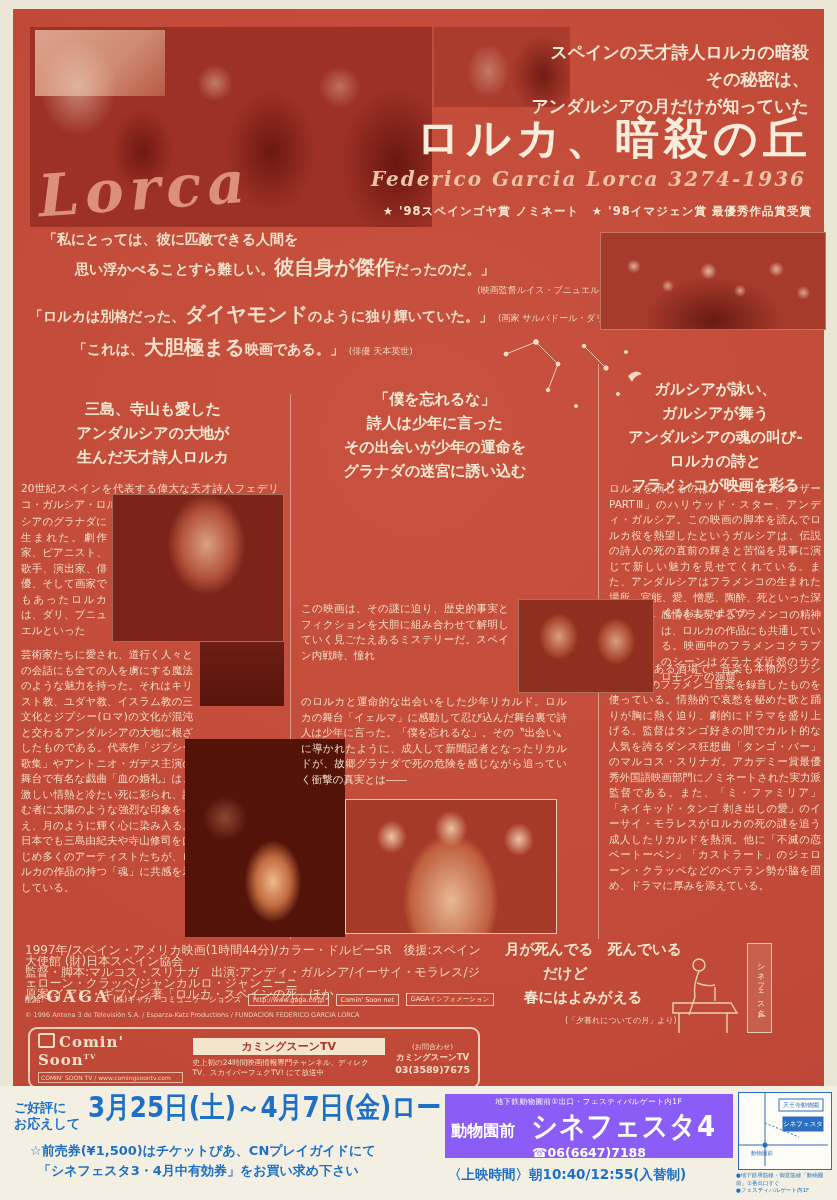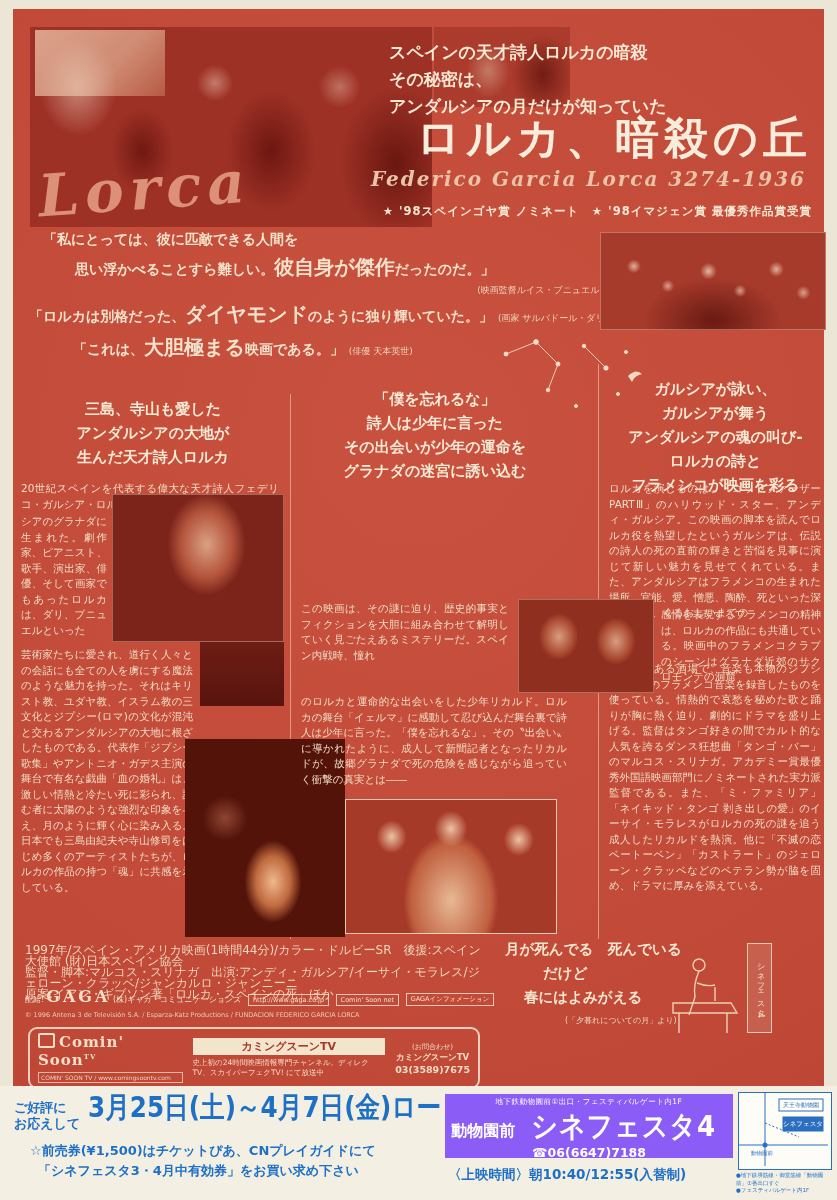--- a/index.html
+++ b/index.html
@@ -23,21 +23,21 @@
       background:linear-gradient(135deg,#dca28c 0%,#cf8a72 60%,#b85a44 100%);}
   #lorca-script{position:absolute;left:8px;bottom:4px;
       font-family:"DejaVu Serif","Liberation Serif",serif;font-style:italic;font-weight:bold;
       font-size:58px;color:#dd9078;transform:rotate(-4deg);letter-spacing:6px;}
   #collage2{left:421px;top:18px;width:136px;height:80px;background:#ab3b2c;
       overflow:hidden;}
   #collage2 .blobs{position:absolute;inset:0;background:
       radial-gradient(30px 38px at 40% 55%, rgba(230,195,172,.45), transparent 72%),
       radial-gradient(40px 52px at 80% 60%, rgba(100,20,14,.8), transparent 78%);}
   
-  #tagline{right:15px;top:30px;width:420px;text-align:left;font-weight:bold;
+  #tagline{right:15px;top:30px;width:420px;text-align:right;font-weight:bold;
       font-size:17px;line-height:27px;color:#f6e8d2;white-space:pre-line;}
   #title{right:12px;top:100px;font-size:44px;font-weight:900;letter-spacing:5px;
       color:#f8eddb;white-space:nowrap;}
   #subtitle{right:18px;top:158px;font-family:"DejaVu Serif","Liberation Serif",serif;
       font-style:italic;font-weight:bold;font-size:20px;color:#eac3a8;letter-spacing:2px;}
   #awards{right:12px;top:195px;font-size:11.5px;font-weight:bold;color:#f6e8d2;letter-spacing:1px;}
   
   .q{font-weight:bold;color:#f3e2cb;}
   .q .em{font-size:20px;}
   .q .small{font-size:9px;font-weight:normal;color:#eed7bd;}

